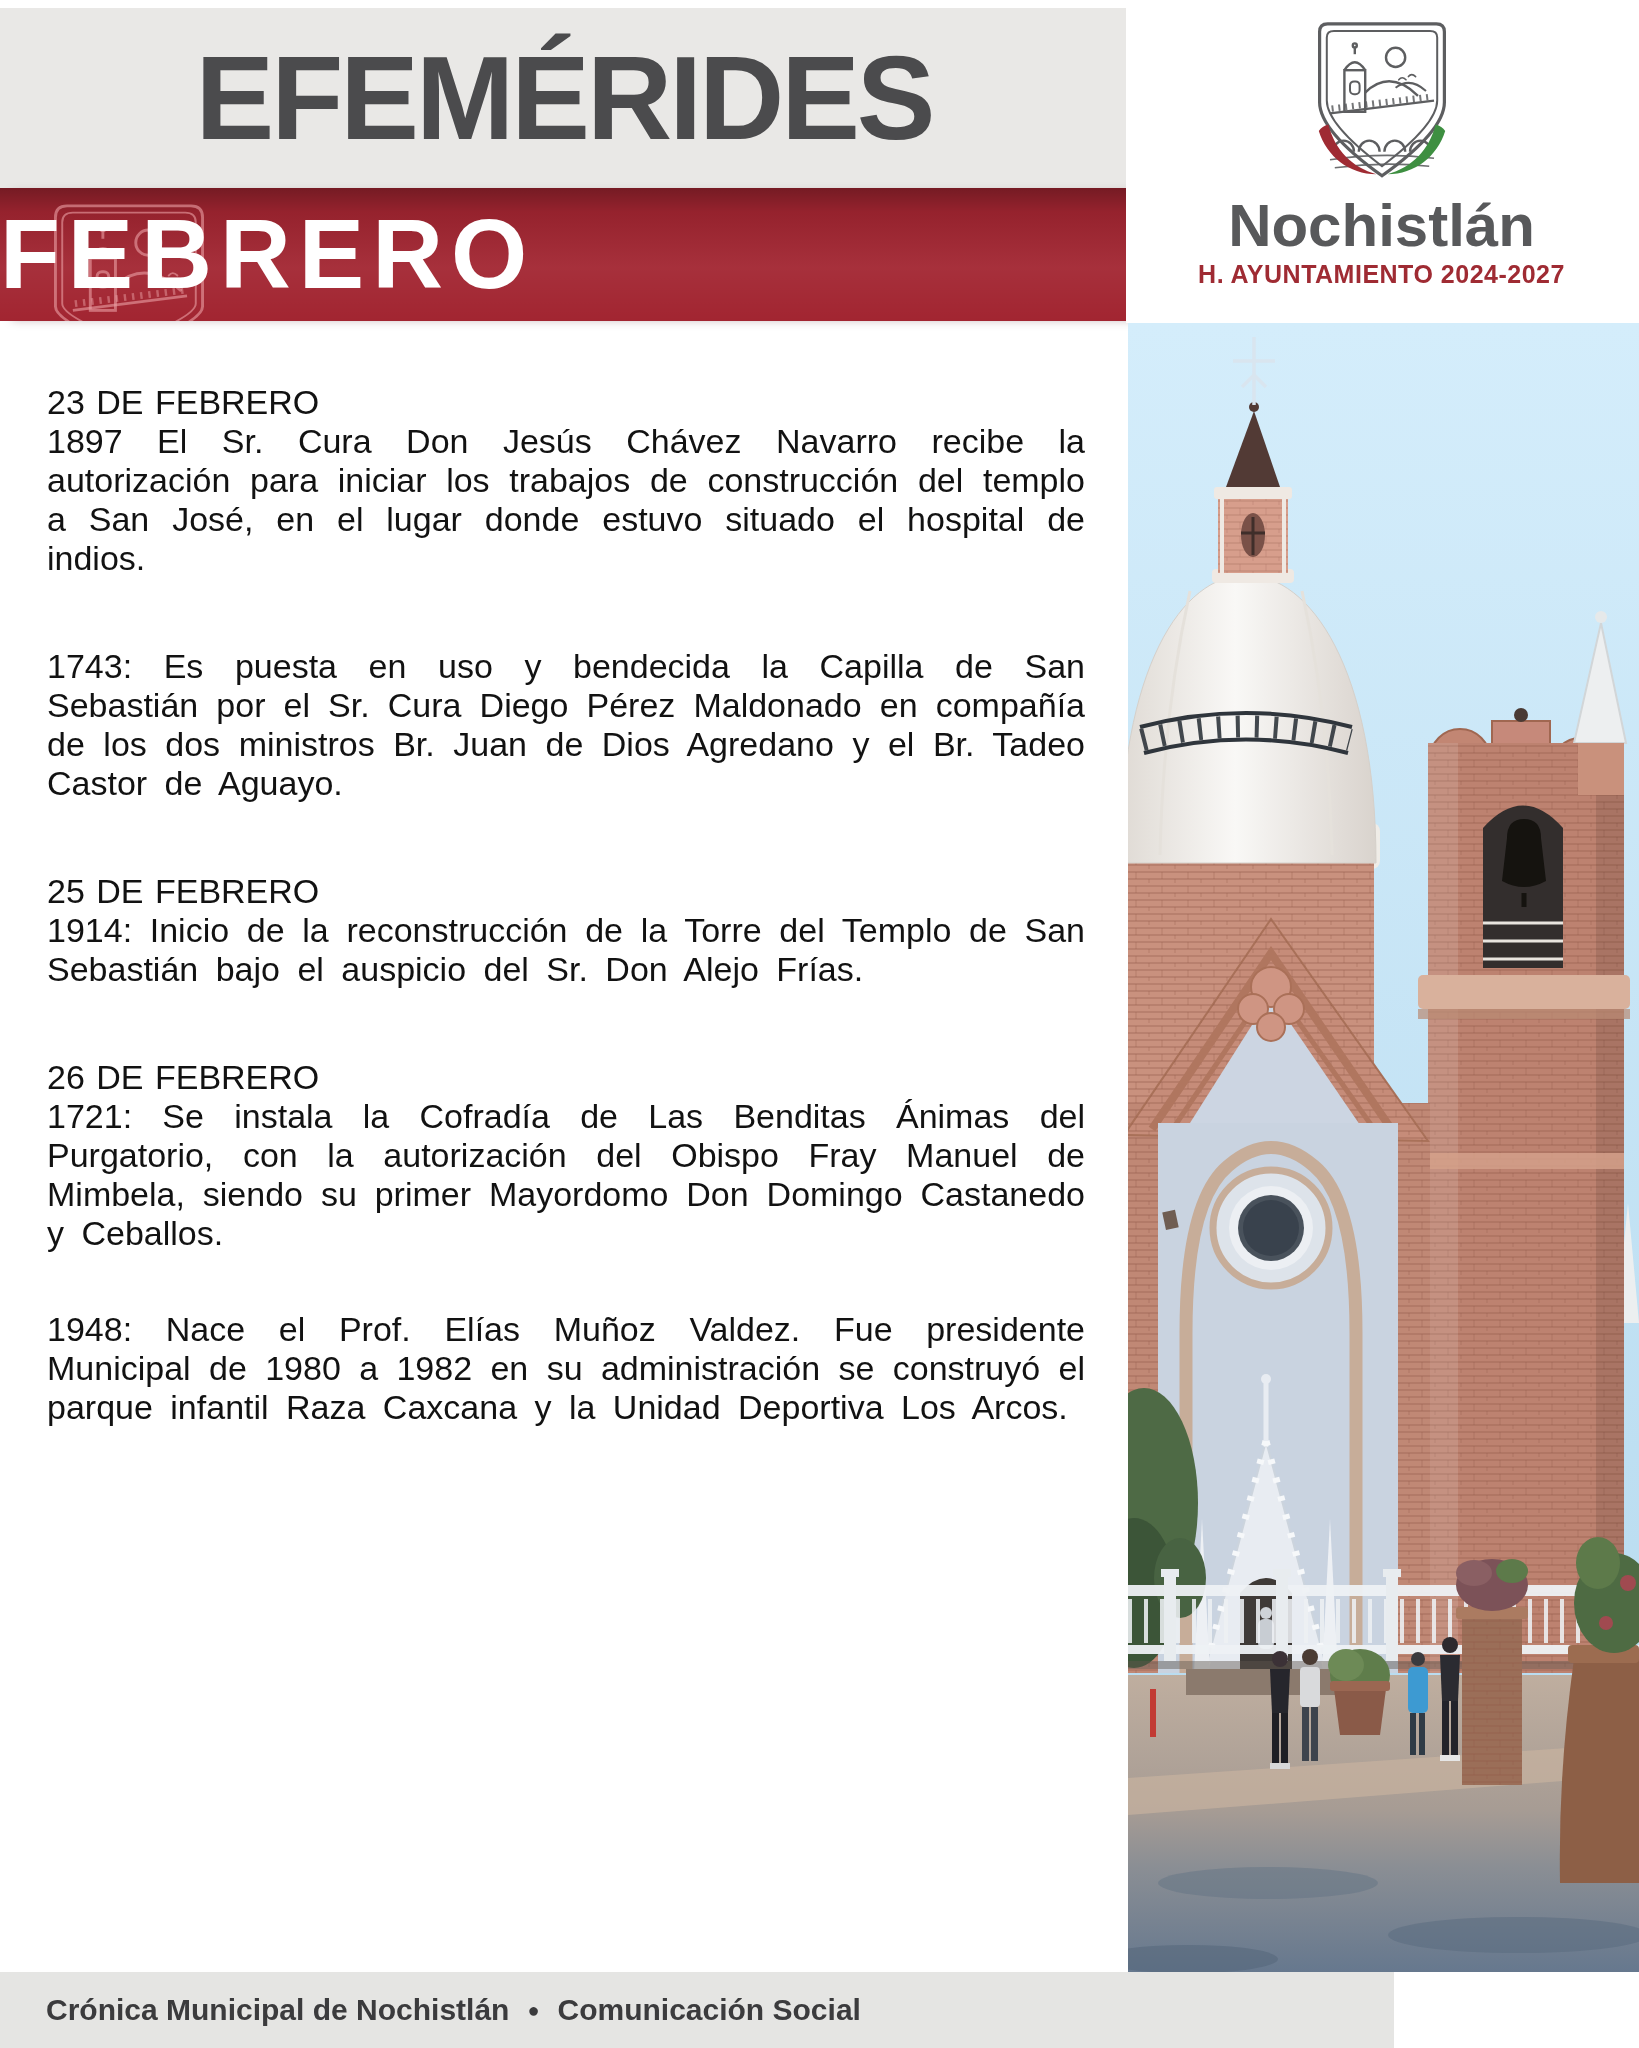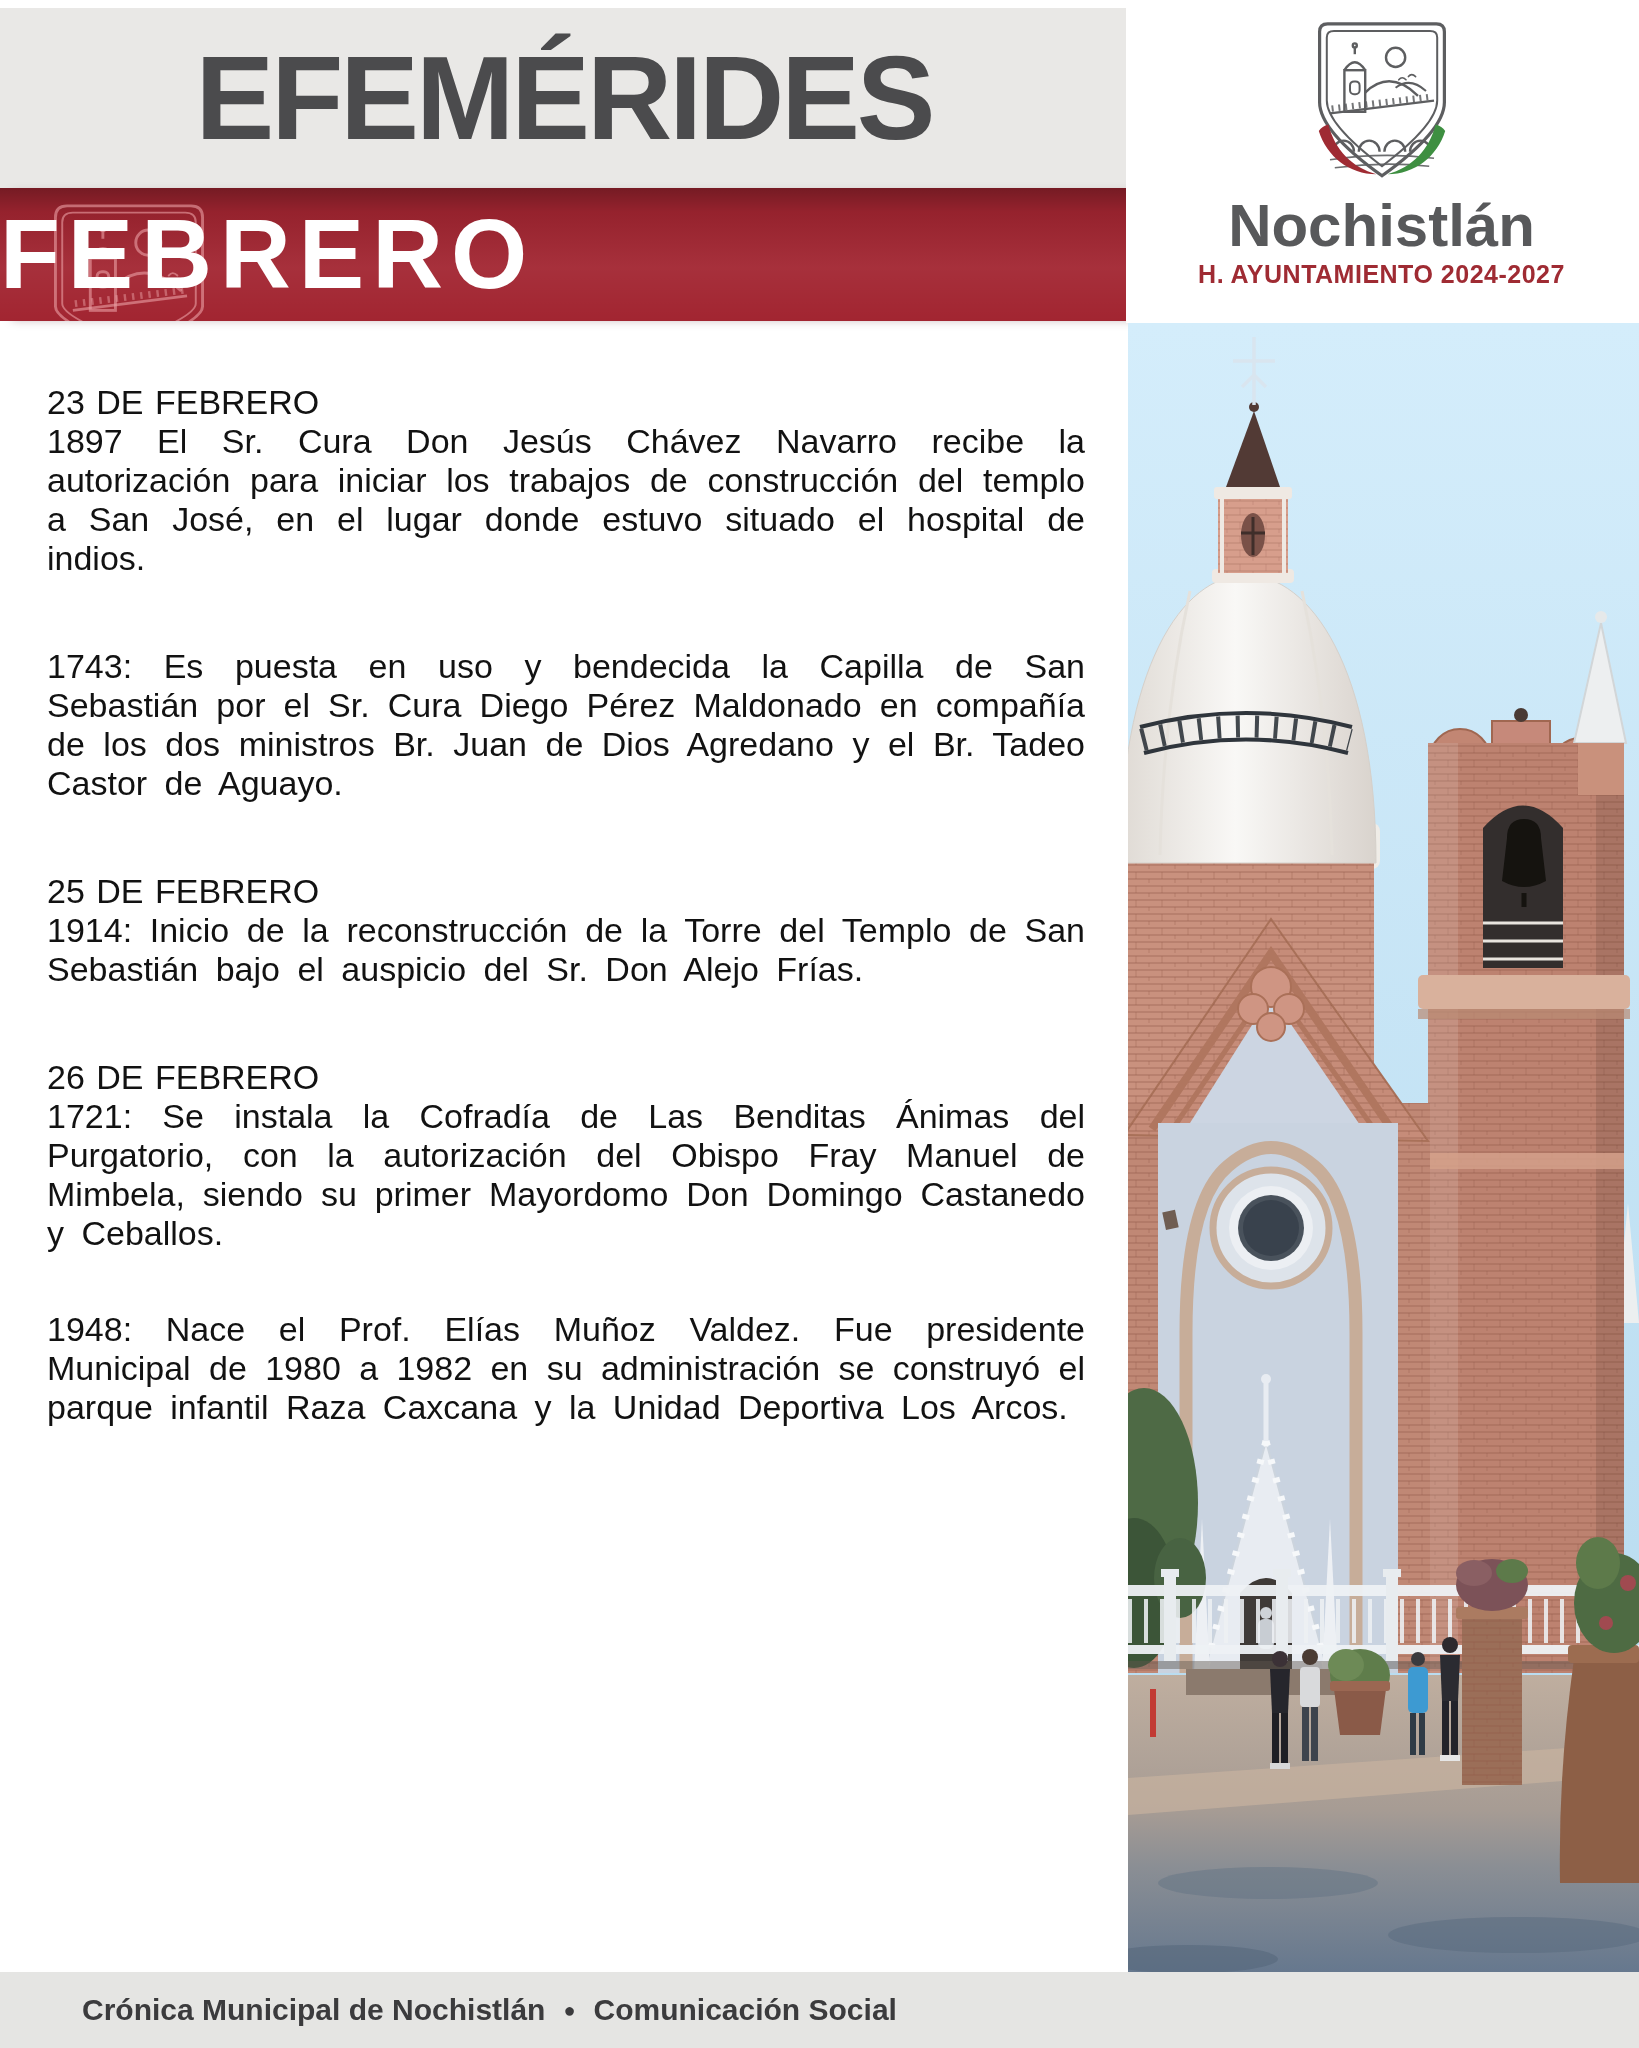--- a/index.html
+++ b/index.html
@@ -58,24 +58,24 @@
   }
   .entry{margin:0 10px 69px 0;}
   .entry.continuation{margin-top:-12px;}
   .entry-heading{word-spacing:2px;}
 
   
   .photo{position:absolute;left:1128px;top:323px;width:511px;height:1649px;display:block;}
 
   
   .footer{
-    position:absolute;left:0;top:1972px;width:1639px;height:76px;
+    position:absolute;left:0;top:1972px;width:1394px;height:76px;
     background:#e5e5e3;
     font-weight:700;font-size:30px;color:#3b3b3d;
-    line-height:76px;padding-left:82px;box-sizing:border-box;
+    line-height:76px;padding-left:46px;box-sizing:border-box;
     white-space:nowrap;
   }
   .footer .bullet{font-size:20px;margin:0 18px;vertical-align:3px;}
 </style>
 </head>
 <body>
 
 <div class="page">
 
   <div class="band-gray">

